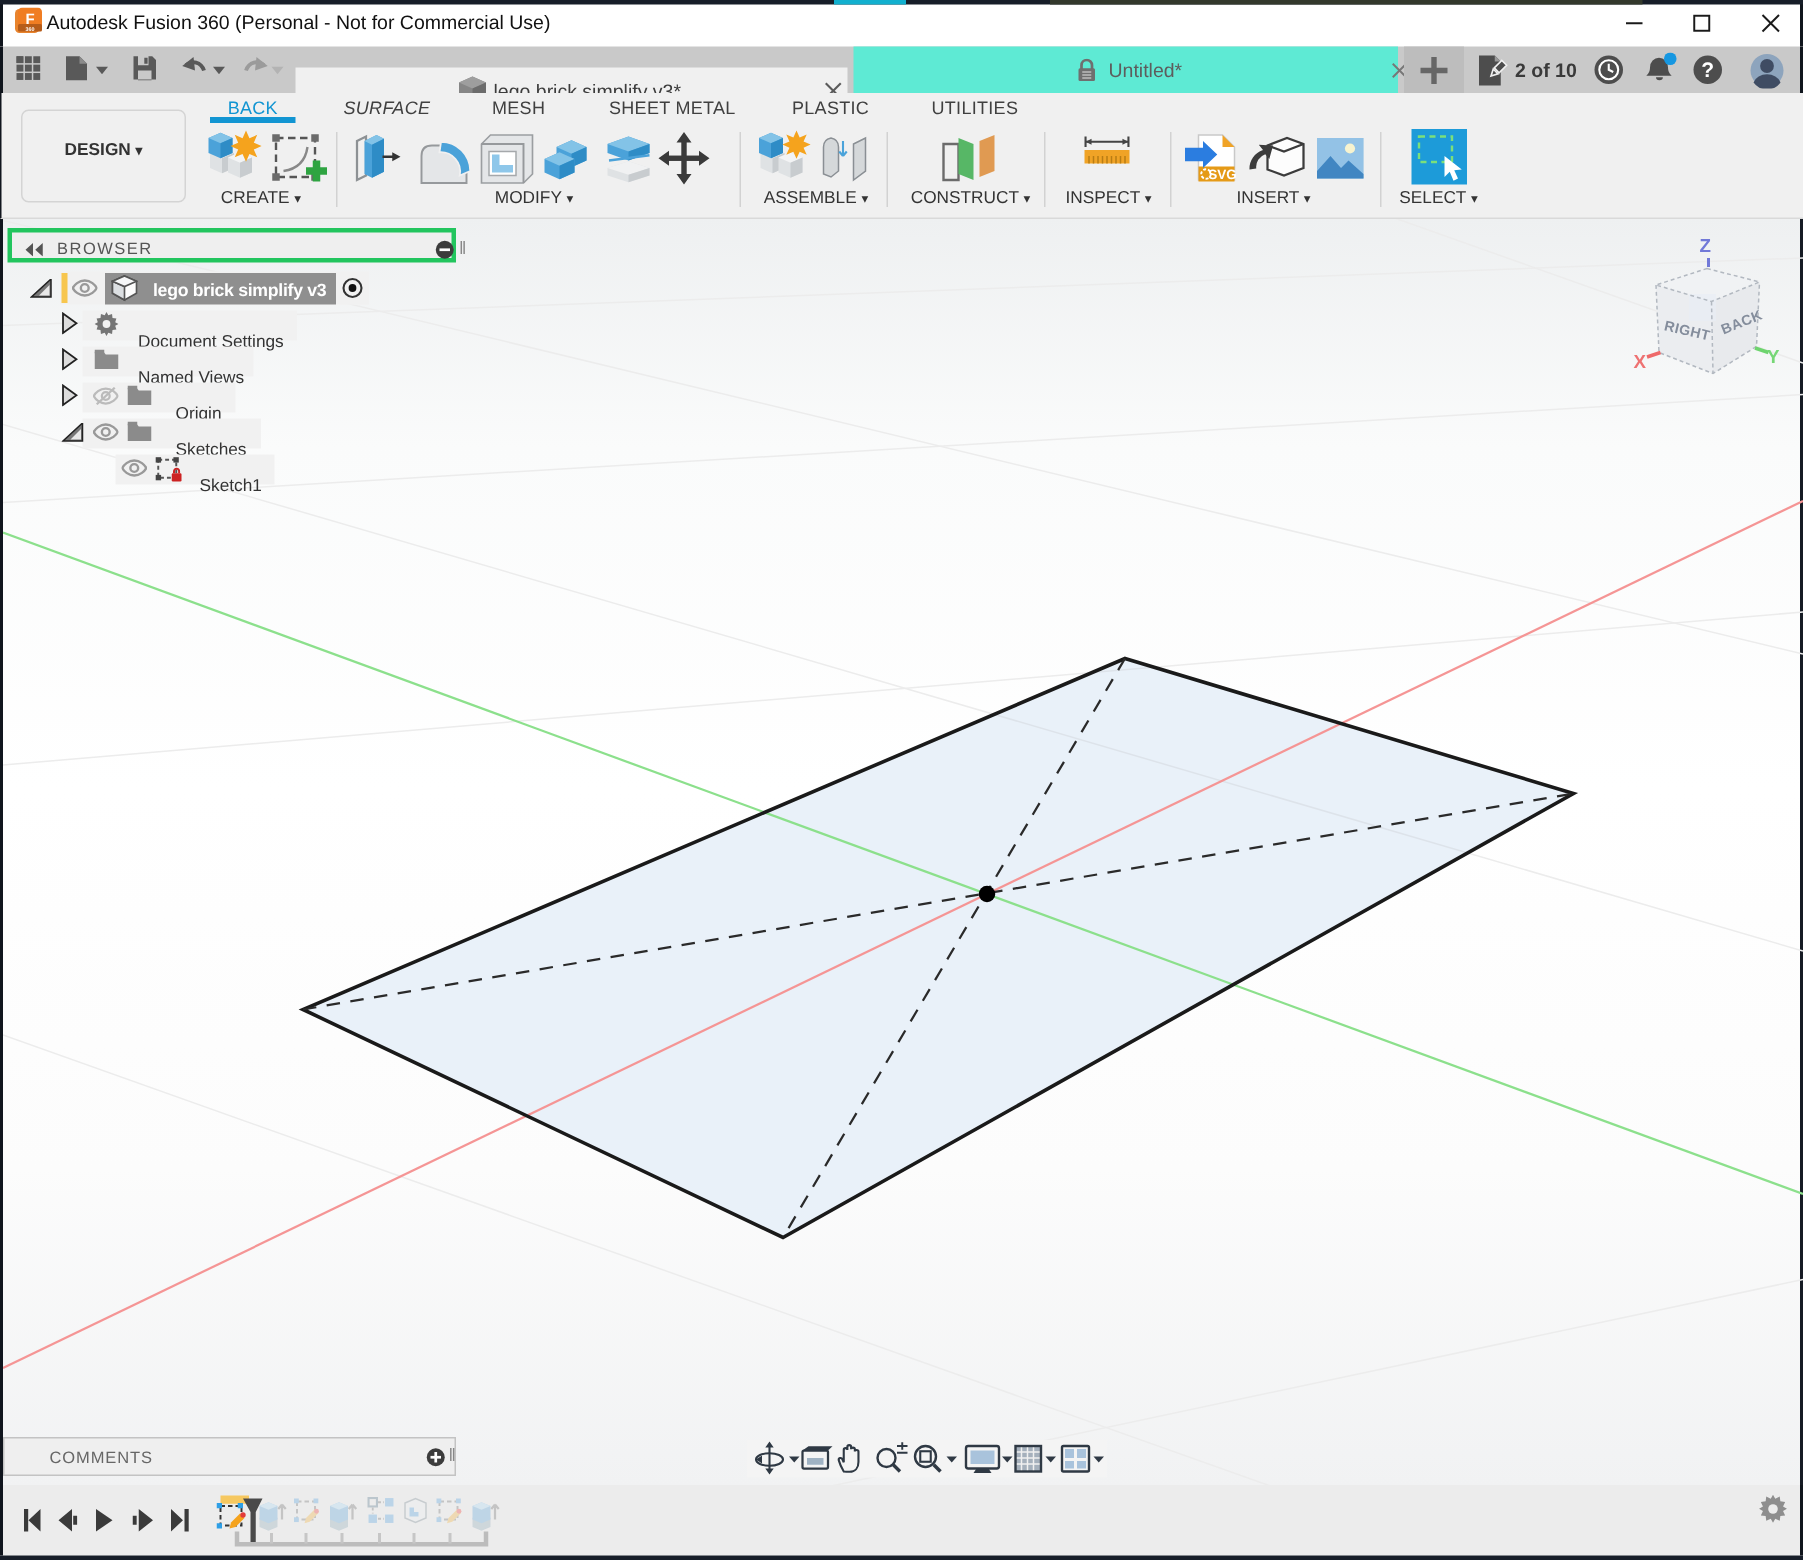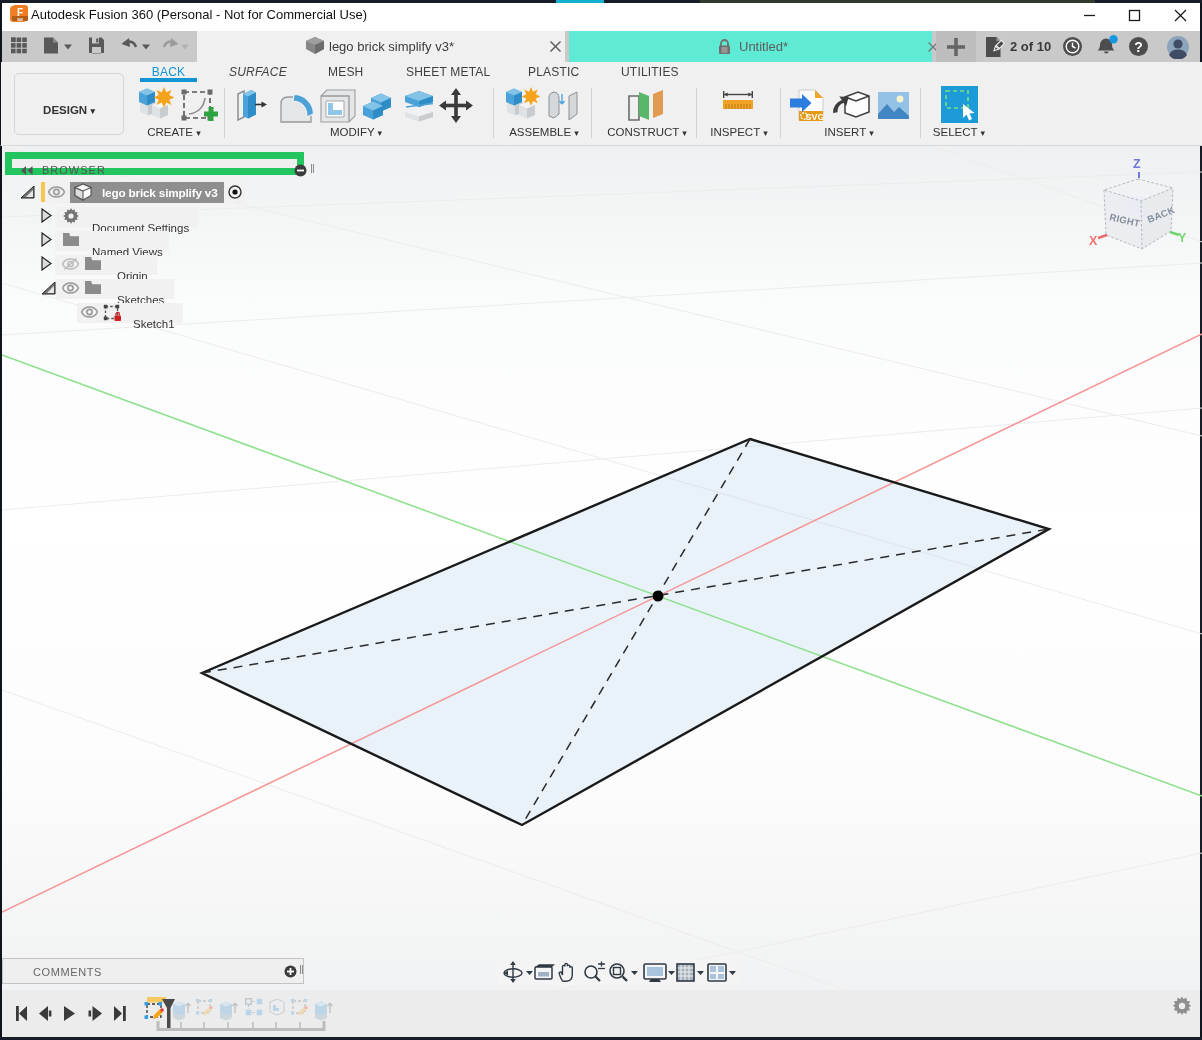--- a/index.html
+++ b/index.html
@@ -8,40 +8,40 @@
 .abs{position:absolute;}
 
 #titlebar{left:0;top:0;width:1202px;height:31px;background:#fff;
   border-left:2px solid #10151d;border-right:2px solid #10151d;box-sizing:border-box;}
 #topstrip{left:0;top:0;width:1202px;height:3px;background:#171e29;}
 #topstrip .teal{position:absolute;left:556px;top:0;width:48px;height:3px;background:#12b0cf;}
 #topstrip .olive{position:absolute;left:700px;top:0;width:395px;height:3px;background:#33392c;}
 #title-text{left:31px;top:7px;font-size:13px;color:#111;}
 
 #tabrow{left:0;top:31px;width:1202px;height:31px;background:#c9c9c9;border-left:2px solid #10151d;border-right:2px solid #10151d;box-sizing:border-box;}
-.tab-active{position:absolute;left:195px;top:0;width:368px;height:31px;background:#f0f0f0;}
+.tab-active{position:absolute;left:195px;top:14px;width:368px;height:31px;background:#f0f0f0;}
 .tab-inactive{position:absolute;left:567px;top:0;width:363px;height:31px;background:#5eead4;}
 .tab-plus{position:absolute;left:934px;top:0;width:40px;height:31px;background:#bdbdbd;}
 
 #ribbon{left:0;top:62px;width:1202px;height:84px;background:#f0f0f0;
   border-bottom:1px solid #d9d9d9;box-sizing:border-box;
   border-left:1px solid #10151d;}
 .rtab{position:absolute;top:3px;font-size:12px;color:#404040;letter-spacing:.2px;}
 #design-box{left:13px;top:11px;width:108px;height:60px;background:#f0f0f0;
-  border:1px solid #d4d4d4;border-radius:5px;text-align:center;line-height:72px;
+  border:1px solid #d4d4d4;border-radius:5px;text-align:center;line-height:52px;
   font-size:11.5px;font-weight:bold;color:#333;}
 .glabel{position:absolute;top:64px;font-size:11.5px;color:#333;white-space:nowrap;transform:translateX(-50%);}
 .gsep{position:absolute;top:26px;width:1px;height:50px;background:#d2d2d2;}
 
 #canvas{left:0;top:146px;width:1202px;height:844px;
   background:linear-gradient(180deg,#eef0f1 0%,#fafbfb 18%,#ffffff 45%,#fcfcfc 75%,#f1f2f3 100%);
   border-left:2px solid #10151d;border-right:2px solid #161b24;box-sizing:border-box;}
 
 #browser-header{left:5px;top:152px;width:299px;height:23px;background:#efefef;
-  border:7px solid #22c55e;box-sizing:border-box;font-size:11px;color:#555;}
+  border:3px solid #22c55e;box-sizing:border-box;font-size:11px;color:#555;}
 .trow{position:absolute;height:20px;background:#f1f1f1;}
 .trow .txt{position:absolute;top:3px;font-size:11.5px;color:#333;white-space:nowrap;margin-top:12px;}
 
 #comments{left:2px;top:958px;width:302px;height:26px;background:#efefef;
   border:1px solid #c3c3c3;box-sizing:border-box;font-size:11px;color:#666;}
 #navbar{left:498px;top:960px;width:240px;height:25px;background:#f4f4f4;}
 
 #timeline{left:0;top:990px;width:1202px;height:47px;background:#ececec;
   border-left:2px solid #10151d;border-right:2px solid #10151d;box-sizing:border-box;}
 #bottomstrip{left:0;top:1037px;width:1202px;height:3px;background:#171e29;}

